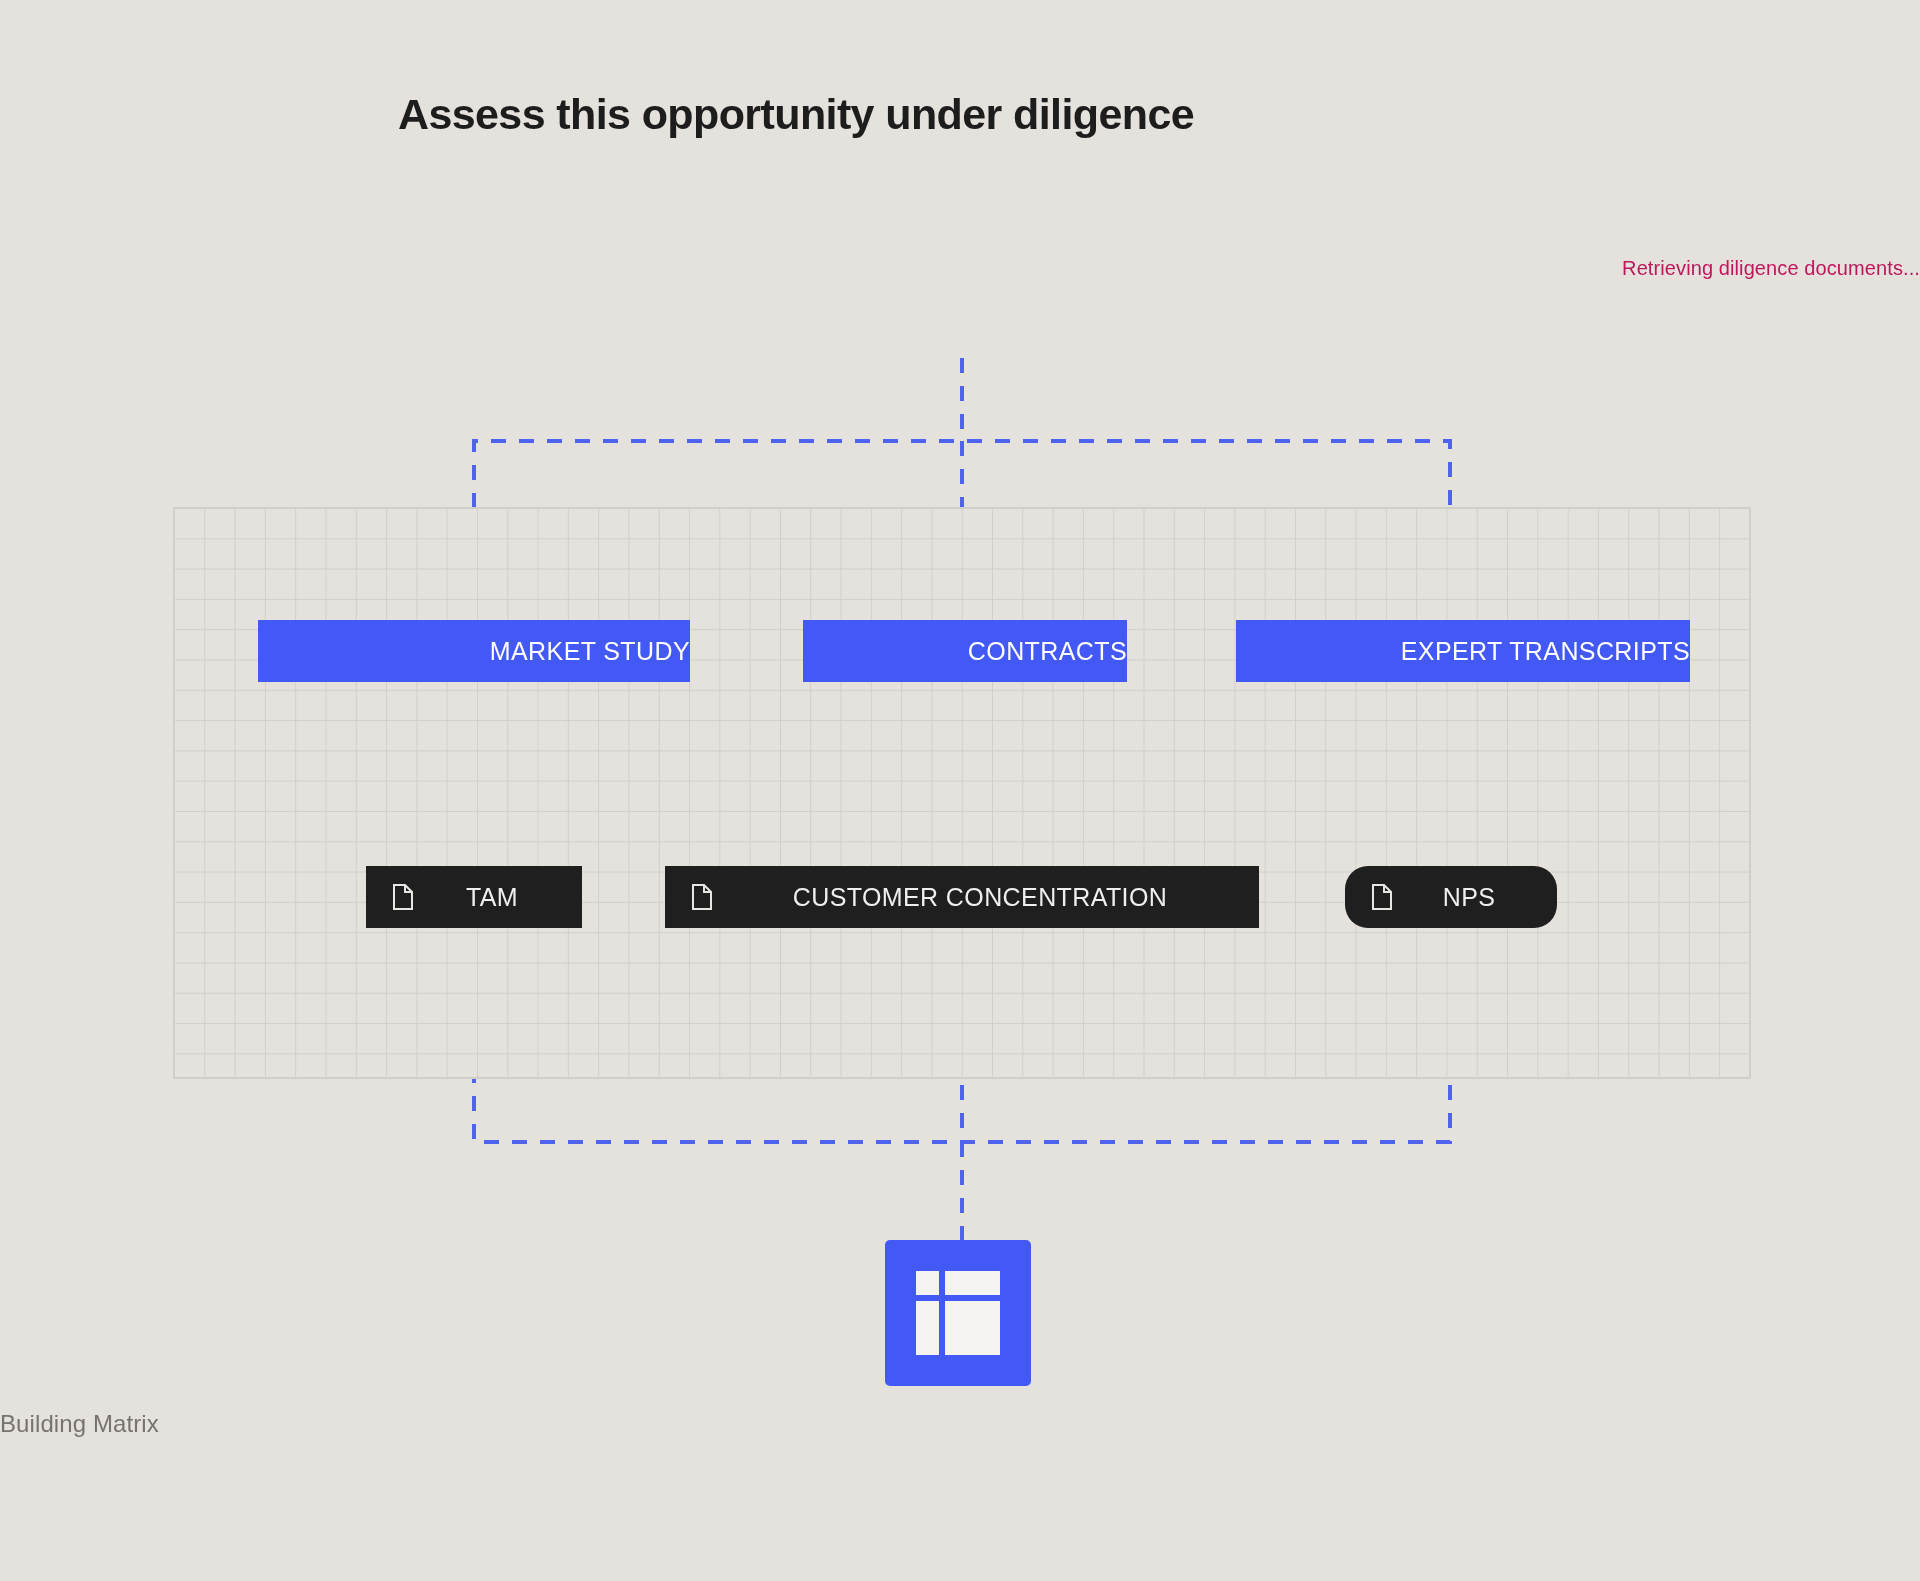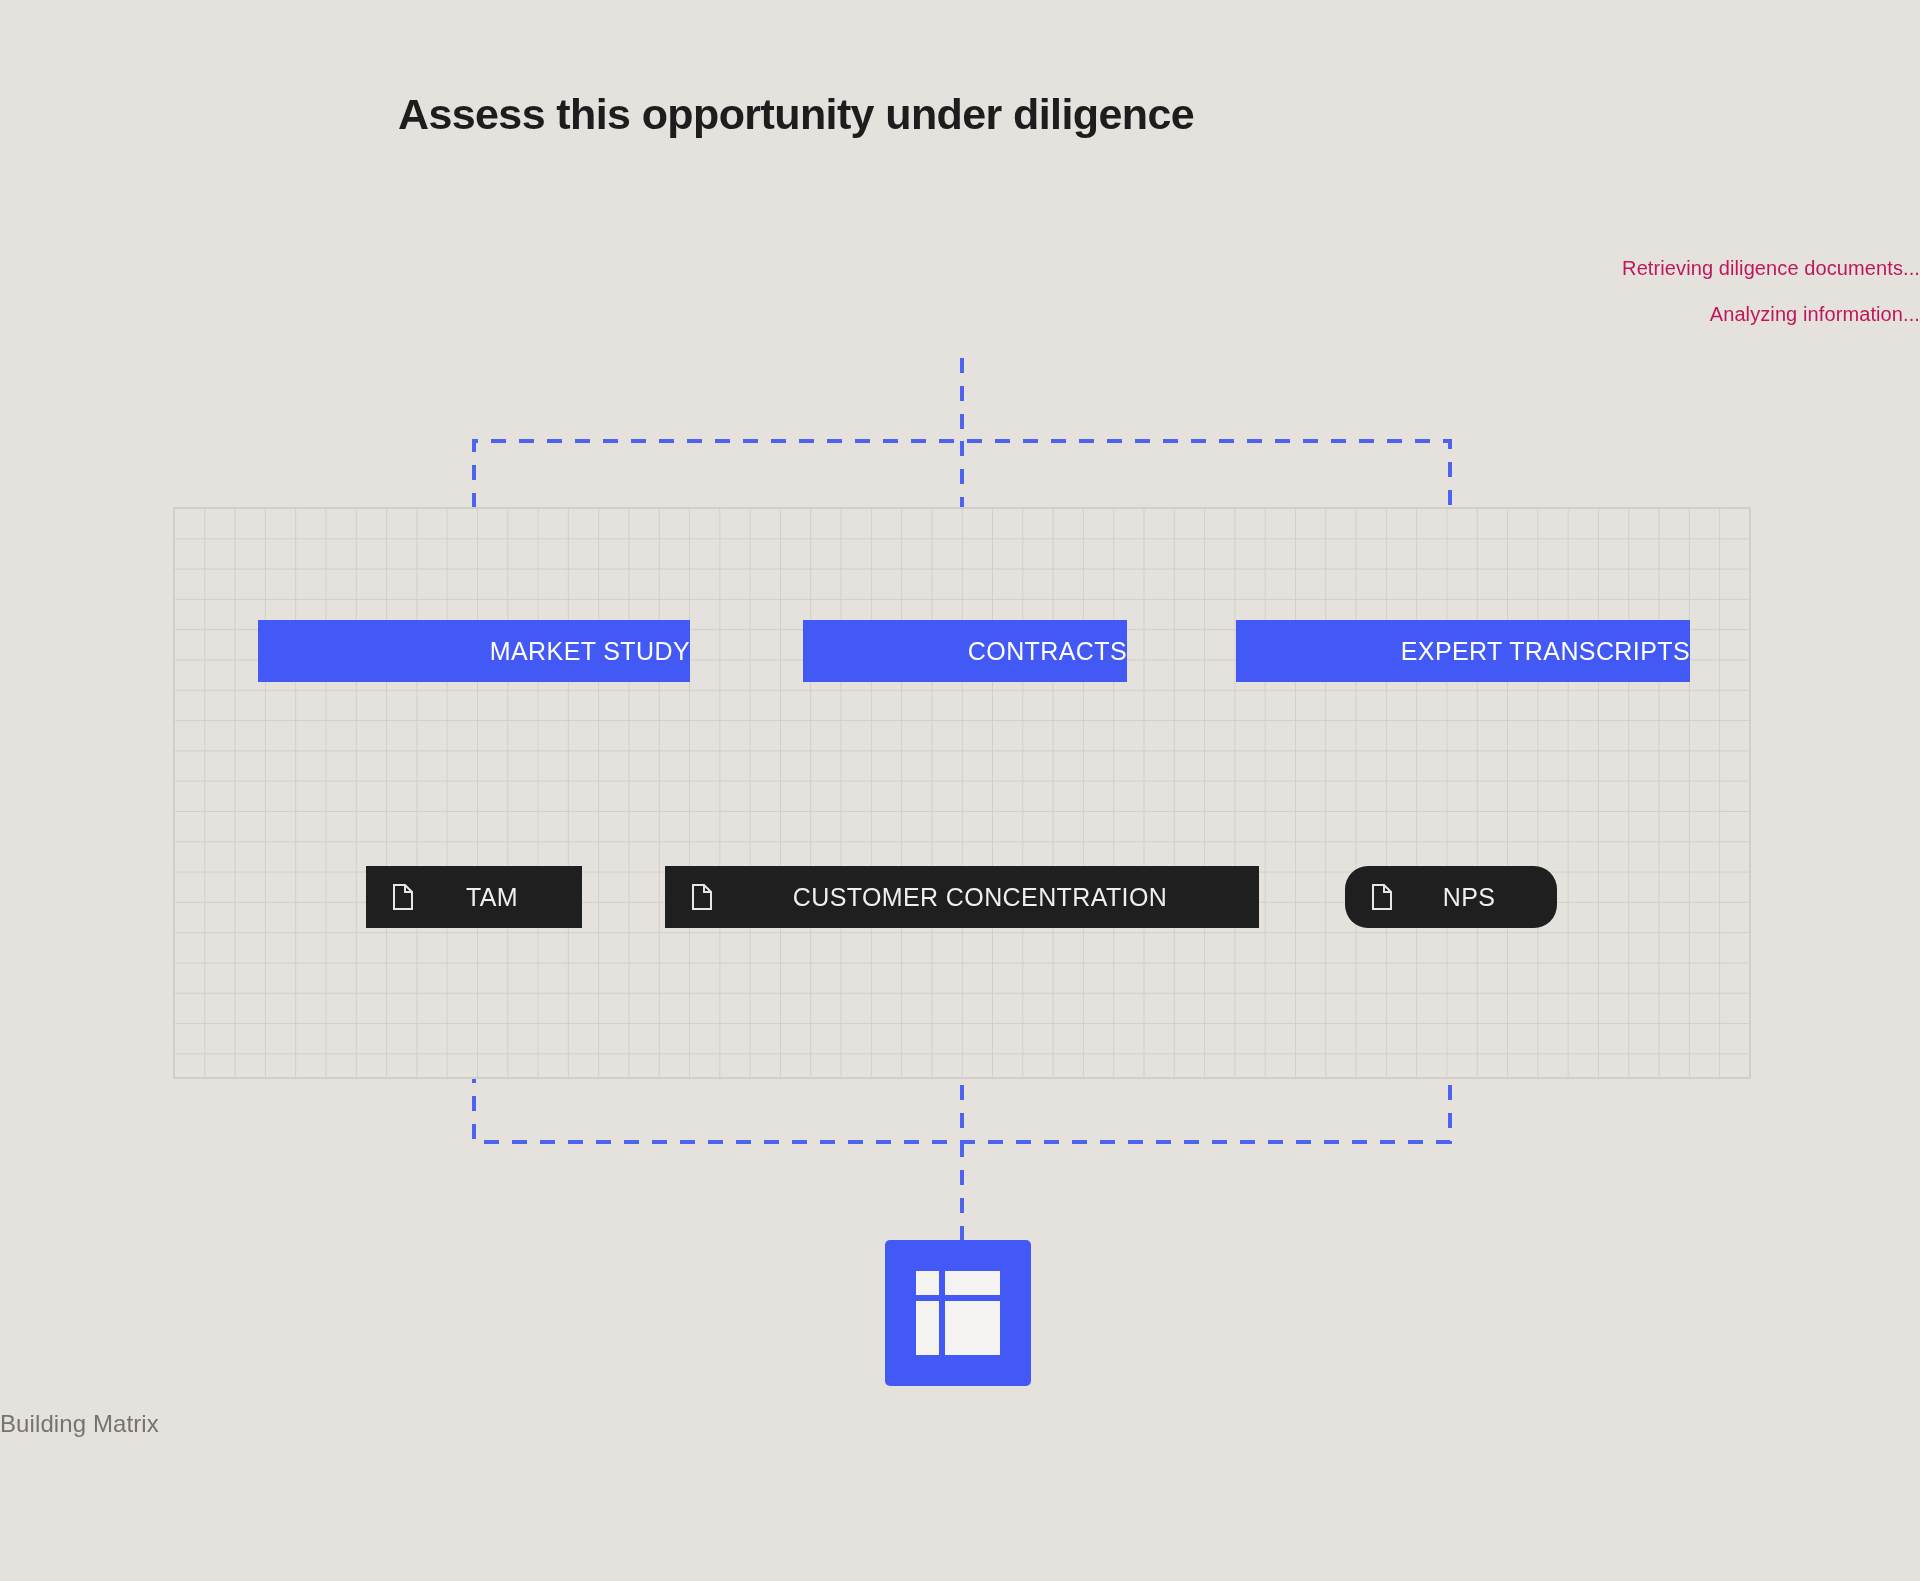--- a/index.html
+++ b/index.html
@@ -160,21 +160,20 @@
 </style>
 </head>
 <body>
 
 <div id="stage">
 
   <div id="page-title">Assess this opportunity under diligence</div>
 
   <div id="status-block">
     <span class="status-line">Retrieving diligence documents...</span>
-    <span class="status-line">Analyzing information...</span>
   </div>
 
   <svg id="connector-layer" viewBox="0 0 1920 1581" width="1920" height="1581" xmlns="http://www.w3.org/2000/svg">
     <g fill="none" stroke="#4e63f0" stroke-width="4" stroke-dasharray="15 13" stroke-linecap="butt">
 
       <path d="M 962 358 L 962 441"></path>
 
       <path d="M 474 620 L 474 441 L 1450 441 L 1450 620"></path>
 
       <path d="M 962 441 L 962 1142"></path>

